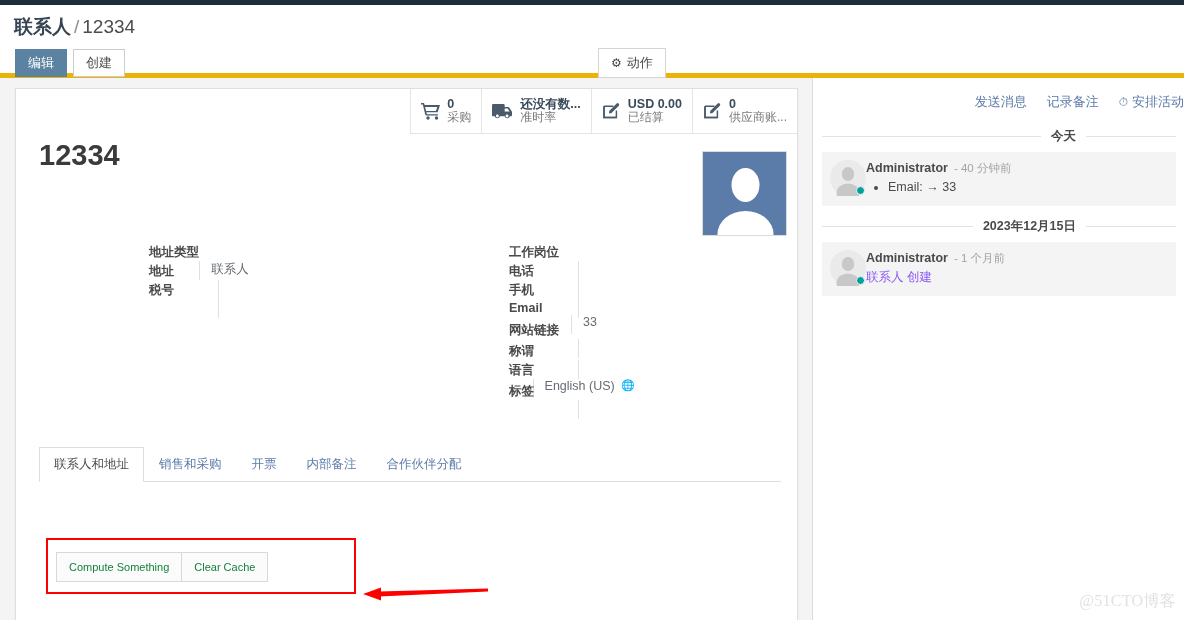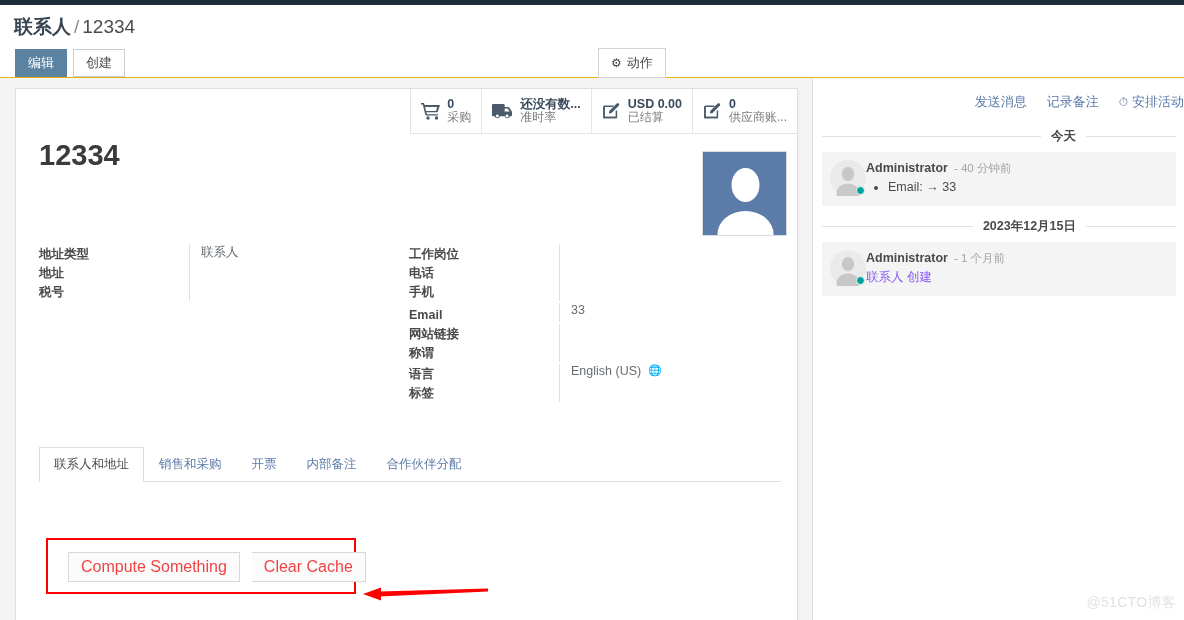--- a/index.html
+++ b/index.html
@@ -14,21 +14,21 @@
 
   
   .topbar {
     position: absolute; left: 0; top: 0; width: 1184px; height: 5px;
     background: #1f2d3a;
   }
 
   
   .cp-header {
     position: absolute; left: 0; top: 5px; width: 1184px; height: 73px;
-    background: #ffffff; border-bottom: 1px solid #eab308;
+    background: #ffffff; border-bottom: 5px solid #eab308;
   }
   .breadcrumb {
     position: absolute; left: 14px; top: 9px;
     font-size: 19px; color: #4c4c4c; white-space: nowrap;
   }
   .breadcrumb .crumb-root { color: #374553; font-weight: bold; }
   .breadcrumb .crumb-sep { color: #8d8d8d; font-weight: normal; padding: 0 3px; }
   .breadcrumb .crumb-cur { color: #4c4c4c; font-weight: normal; }
 
   .btn-group { position: absolute; left: 15px; top: 44px; display: flex; }
@@ -94,21 +94,21 @@
     overflow: hidden;
   }
 
   .groups {
     position: absolute; left: 23px; top: 155px; width: 740px;
     display: flex;
   }
   .group { position: relative; }
   .grp-left { width: 370px; }
   .grp-right { width: 350px; }
-  .frow { display: flex; height: 19px; align-items: flex-end; }
+  .frow { display: flex; height: 19px; align-items: center; flex-direction: column; }
   .frow.tall { height: 21px; }
   .flabel {
     font-size: 12.5px; font-weight: bold; color: #4a4a4a;
     white-space: nowrap;
   }
   .grp-left .flabel { width: 150px; }
   .grp-right .flabel { width: 150px; }
   .fvalue {
     font-size: 12.5px; color: #666c72;
     border-left: 1px solid #e0e0e0; padding-left: 11px;
@@ -134,23 +134,23 @@
   }
   .nb-page { padding: 18px 0 0 0; }
 
   .hl-box {
     position: absolute; left: 7px; top: 91px;
     width: 310px; height: 56px;
     border: 2px solid #fd0000;
   }
   .cta-group { position: absolute; left: 17px; top: 105px; display: flex; }
   .cta-btn {
-    font-size: 16px; padding: 6px 12px; line-height: 16px;
-    border: 1px solid #d8d8d8; background: #fbfbfb; color: #ef4444;
-    cursor: pointer; white-space: nowrap; margin-left: 12px;
+    font-size: 11px; padding: 6px 12px; line-height: 16px;
+    border: 1px solid #d8d8d8; background: #fbfbfb; color: #15803d;
+    cursor: pointer; white-space: nowrap;
   }
   .cta-btn + .cta-btn { border-left: none; }
 
   .arrow-annot {
     position: absolute; left: 363px; top: 505px; width: 125px; height: 22px;
   }
 
   
   .chatter {
     position: absolute; left: 814px; top: 0; width: 370px; height: 542px;
@@ -189,21 +189,21 @@
   .msg-head { display: flex; align-items: baseline; gap: 6px; }
   .msg-author { font-size: 12.5px; font-weight: bold; color: #4a4a4a; }
   .msg-time { font-size: 11.5px; color: #a3a3a3; }
   .msg-text { font-size: 12.5px; color: #4a4a4a; margin-top: 4px; }
   .msg-text ul { margin: 0; padding-left: 22px; }
   .msg-text li { margin: 0; }
   .track-line { font-size: 12.5px; color: #8b5cf6; margin-top: 3px; }
 
   .watermark {
     position: absolute; right: 8px; bottom: 8px;
-    font-size: 14px; color: #e2e2e2; letter-spacing: 0.3px;
+    font-size: 16px; color: #e2e2e2; letter-spacing: 0.3px; font-family: Liberation Serif, serif;
   }
 </style>
 </head>
 <body>
 
 <div id="app">
 
   <div class="topbar"></div>
 
   <div class="cp-header">

